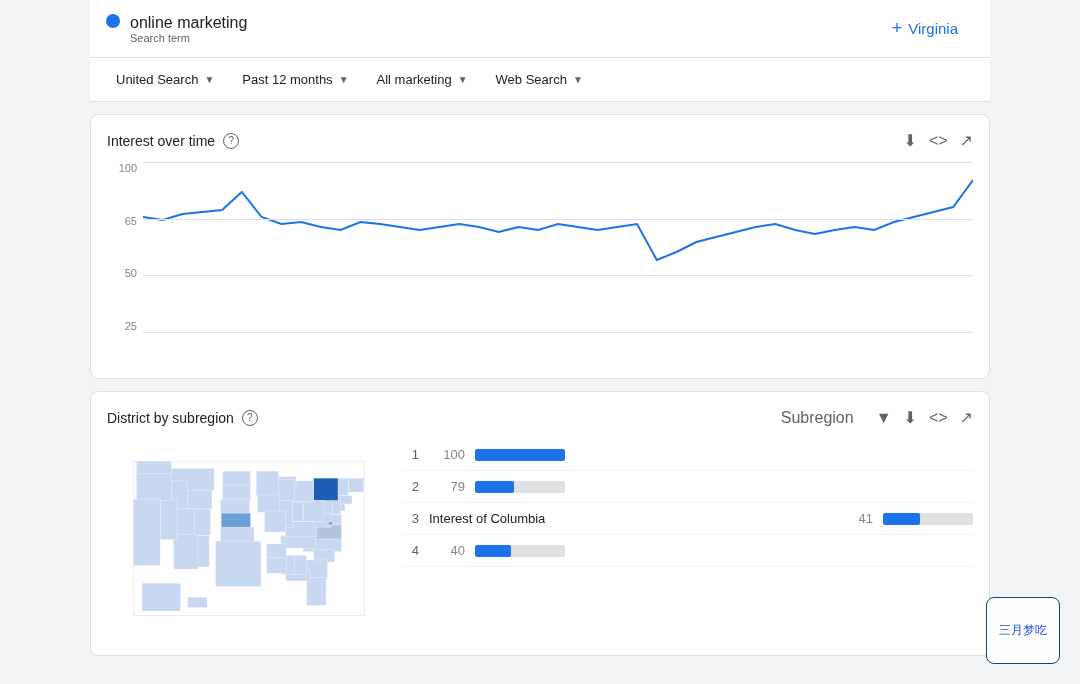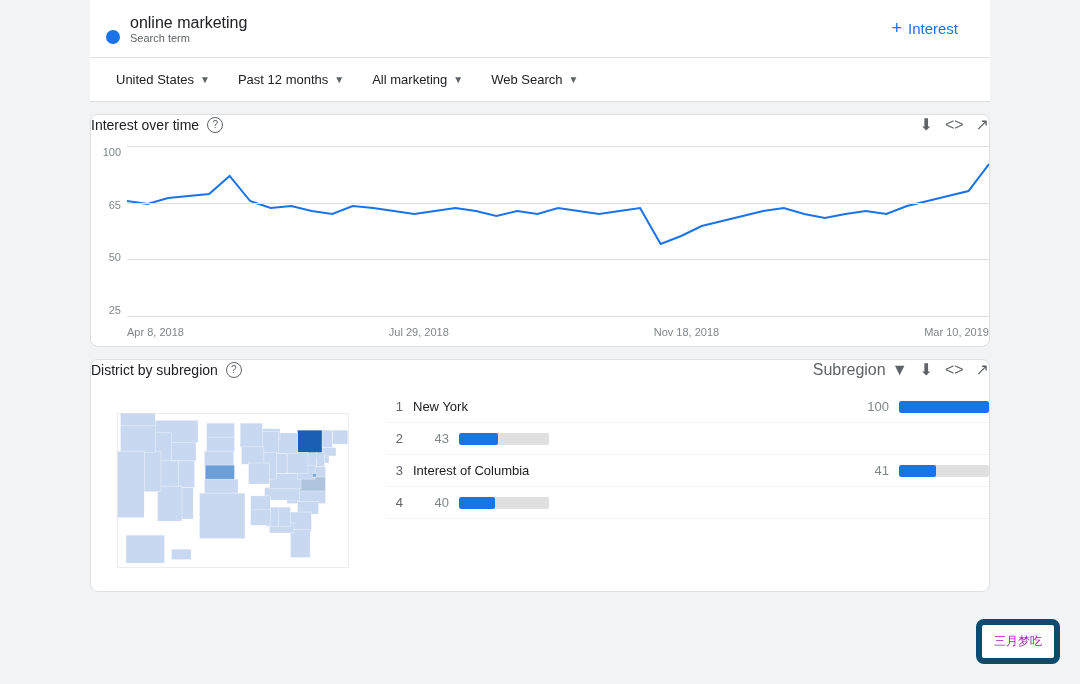--- a/index.html
+++ b/index.html
@@ -19,21 +19,21 @@
     .search-header {
       background: #fff;
       border-bottom: 1px solid #e0e0e0;
       padding: 10px 16px;
       display: flex;
       align-items: center;
       justify-content: space-between;
     }
     .search-term-block {
       display: flex;
-      align-items: flex-end;
+      align-items: flex-start;
       gap: 10px;
     }
     .search-dot {
       width: 14px;
       height: 14px;
       border-radius: 50%;
       background: #1a73e8;
       flex-shrink: 0;
     }
     .search-term-text {
@@ -87,20 +87,21 @@
       font-size: 10px;
       color: #5f6368;
       margin-left: 2px;
     }
     
     .card {
       background: #fff;
       border: 1px solid #e0e0e0;
       border-radius: 8px;
       margin-top: 12px;
+      padding: 16px;
     }
     .card-header {
       display: flex;
       align-items: center;
       justify-content: space-between;
       margin-bottom: 4px;
     }
     .card-title-block {
       display: flex;
       align-items: center;
@@ -240,60 +241,60 @@
       overflow: hidden;
     }
     .rank-bar {
       height: 100%;
       background: #1a73e8;
       border-radius: 2px;
     }
     .subregion-dropdown {
       display: flex;
       align-items: center;
-      gap: 4px;
+      gap: 20px;
       font-size: 13px;
       color: #202124;
       cursor: pointer;
     }
     
     .watermark {
       position: fixed;
       bottom: 20px;
       right: 20px;
       background: rgba(255,255,255,0.9);
-      border: 6px solid #0c4a6e;
+      border: 1px solid #0c4a6e;
       border-radius: 8px;
-      padding: 8px 12px;
+      padding: 24px 12px;
       font-size: 12px;
-      color: #a21caf;
+      color: #1d4ed8;
     }
   </style>
 </head>
 <body>
 
 <div class="page-wrapper">
 
   <div class="search-header">
     <div class="search-term-block">
       <div class="search-dot"></div>
       <div>
         <div class="search-term-text">online marketing</div>
         <div class="search-term-sub">Search term</div>
       </div>
     </div>
     <button class="compare-btn">
       <span class="compare-plus">+</span>
-      <span>Interest</span>
+      <span>Virginia</span>
     </button>
   </div>
 
   <div class="filter-bar">
     <button class="filter-btn">
-      <span>United States</span>
+      <span>United Search</span>
       <span class="chevron-icon">▼</span>
     </button>
     <button class="filter-btn">
       <span>Past 12 months</span>
       <span class="chevron-icon">▼</span>
     </button>
     <button class="filter-btn">
       <span>All marketing</span>
       <span class="chevron-icon">▼</span>
     </button>
@@ -374,26 +375,20 @@
               720,65
               740,68
               760,60
               780,55
               800,50
               820,45
               840,18
             "></polyline>
         </svg>
       </div>
-      <div class="chart-xaxis">
-        <span>Apr 8, 2018</span>
-        <span>Jul 29, 2018</span>
-        <span>Nov 18, 2018</span>
-        <span>Mar 10, 2019</span>
-      </div>
     </div>
   </div>
 
   <div class="card">
     <div class="card-header">
       <div class="card-title-block">
         <span class="card-title">District by subregion</span>
         <span class="help-icon">?</span>
       </div>
       <div class="card-actions">
@@ -515,29 +510,28 @@
             <rect x="316" y="100" width="6" height="5" fill="#7aaed8"></rect>
           </g>
 
           <rect x="38" y="14" width="330" height="220" fill="none" stroke="#aaa" stroke-width="0.3"></rect>
         </svg>
       </div>
 
       <div class="rankings-container">
         <div class="ranking-row">
           <span class="rank-num">1</span>
-          <span class="rank-name">New York</span>
           <span class="rank-value">100</span>
           <div class="rank-bar-container">
             <div class="rank-bar" style="width:100%;"></div>
           </div>
         </div>
         <div class="ranking-row">
           <span class="rank-num">2</span>
-          <span class="rank-value">43</span>
+          <span class="rank-value">79</span>
           <div class="rank-bar-container">
             <div class="rank-bar" style="width:43%;"></div>
           </div>
         </div>
         <div class="ranking-row">
           <span class="rank-num">3</span>
           <span class="rank-name">Interest of Columbia</span>
           <span class="rank-value">41</span>
           <div class="rank-bar-container">
             <div class="rank-bar" style="width:41%;"></div>

